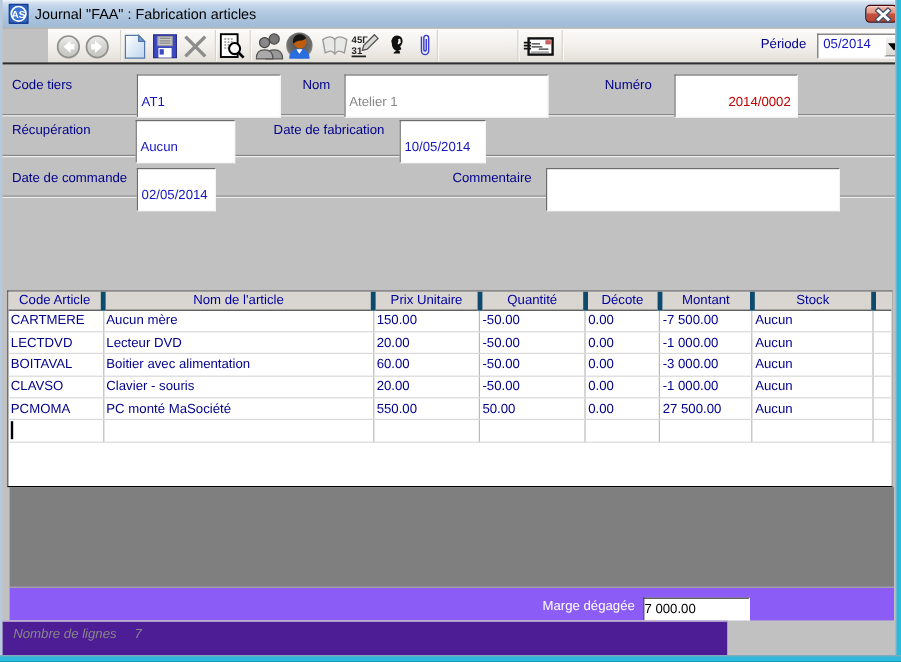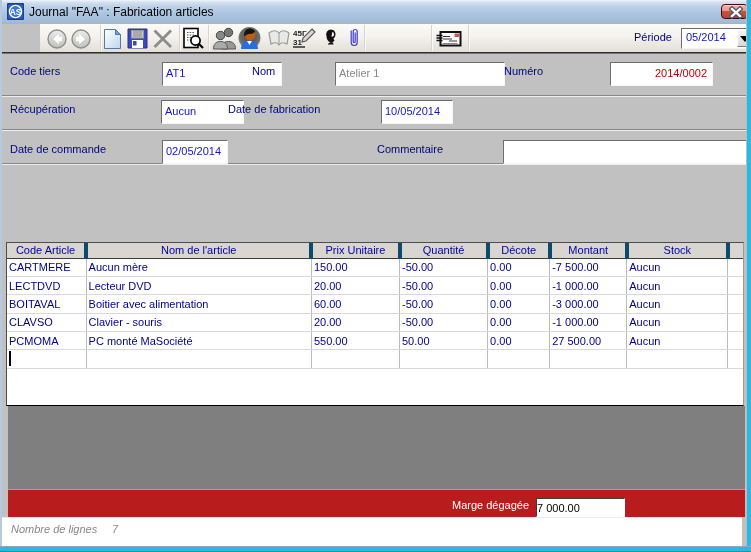--- a/index.html
+++ b/index.html
@@ -36,39 +36,39 @@
 #combo .drop { position:absolute; right:1px; top:1px; width:16px; height:17px;
   background:linear-gradient(180deg,#f4f3f1,#dcd9d3); border:1px solid; border-color:#fff #7c7c7c #7c7c7c #fff; }
 #combo .drop:after { content:""; position:absolute; left:2px; top:5px; border:5px solid transparent; border-top:6px solid #000; }
 #helpb { position:absolute; left:725px; top:3px; width:22px; height:23px; border-radius:4px;
   border:1px solid #1b3f9e; background:linear-gradient(180deg,#6f97f2 0%,#3a66e0 45%,#2350cc 55%,#2c5ad6 100%);
   color:#fff; font-size:18px; font-weight:bold; text-align:center; line-height:21px; }
 
 .groove { left:2px; width:744px; height:2px; border-top:1px solid #878787; border-bottom:1px solid #eeeeee; }
 .lbl { position:absolute; color:#00008b; }
 .fld { position:absolute; background:#fff; border:1px solid; border-color:#6d6d6d #f6f6f6 #f6f6f6 #6d6d6d;
-  color:#1616bd; padding:4px 0 0 3px; height:24px;margin-left:48px; }
+  color:#1616bd; padding:16px 0 0 3px; height:36px; }
 
 #grid { left:6px; top:242px; width:738px; height:164px; background:#fff; overflow:hidden;
   border:1px solid; border-color:#4d4d4d #9a9a9a #000 #4d4d4d; }
 #grid table { border-collapse:collapse; table-layout:fixed; width:736px; }
 #grid th { background:#d9d6d1; color:#0000a0; font-weight:normal; font-size:11px;
   border-right:4px solid #0c4a6e; border-bottom:1px solid #3c3c3c; height:15px; padding:0; }
 #grid td { color:#00008b; font-size:11px; height:18.4px; padding:0 2px 0 2px;
   border-right:1px solid #bbbbbb; border-bottom:1px solid #d9d9d9; white-space:nowrap; overflow:hidden; }
 #grid td.r { text-align:left; }
 #grid th:last-child, #grid td:last-child { border-right:none; }
 
 #dark { left:8px; top:406px; width:737px; height:83px; background:#7f7f7f; }
-#mbar { left:8px; top:489px; width:737px; height:28px; background:#b91c1c; border-top:1px solid #a2a2a2; }
+#mbar { left:8px; top:489px; width:737px; height:28px; background:#8b5cf6; border-top:1px solid #a2a2a2; }
 #mbar .mlbl { position:absolute; left:444px; top:9px; color:#fff; }
 #mfld { position:absolute; left:528px; top:8px; width:89px; height:19px; background:#fff;
   border:1px solid; border-color:#3c3c3c #fff #fff #3c3c3c; color:#000; text-align:left; padding:3px 4px 0 0; }
 
-#status { left:2px; top:517px; width:740px; height:29px; background:#ffffff; border-top:1px solid #ececec;text-align:center; }
+#status { left:2px; top:517px; width:604px; height:29px; background:#4c1d95; border-top:1px solid #ececec;text-align:center; }
 #status .s { position:absolute; top:5px; font-style:italic; color:#878787; }
 </style>
 </head>
 <body>
 <div id="win">
   <div class="abs" id="title">
     <svg id="ticon" viewBox="0 0 17 17">
       <rect x="0" y="0" width="17" height="17" rx="1" fill="#1b3e8f"></rect>
       <rect x="1.2" y="1.2" width="14.6" height="14.6" rx="1.5" fill="#2b62c0"></rect>
       <circle cx="8.5" cy="8.5" r="6.1" fill="#3a74d4" stroke="#fff" stroke-width="1.4"></circle>

